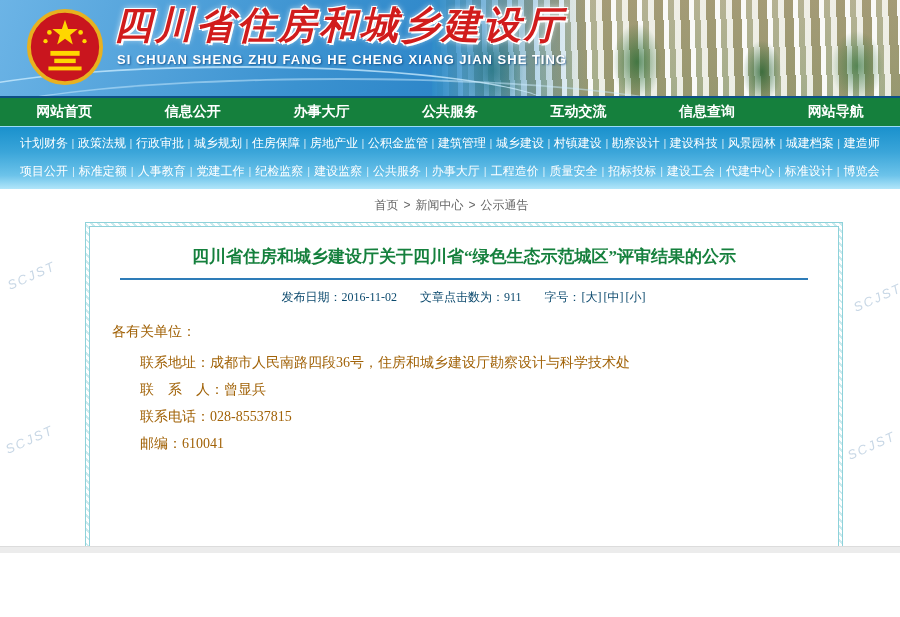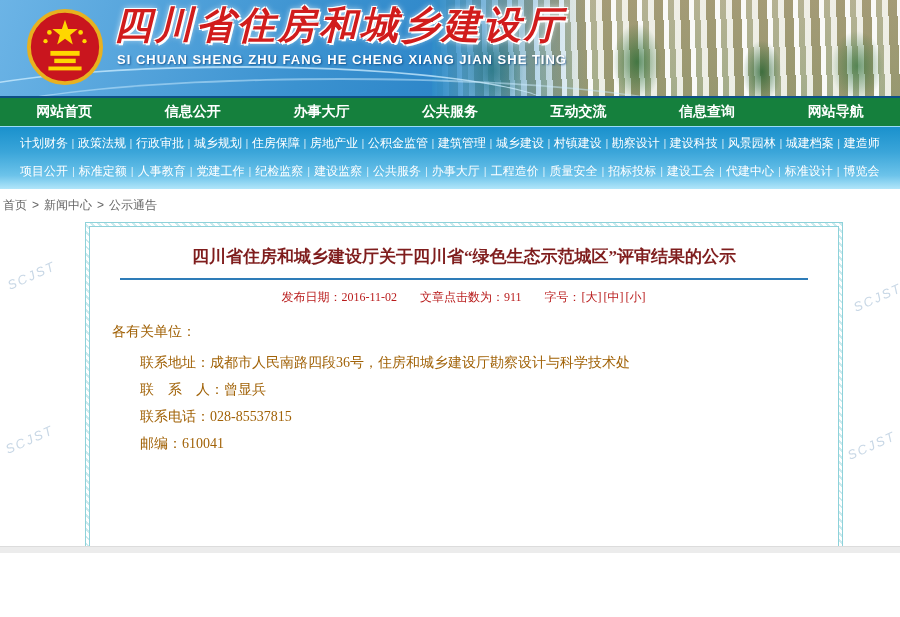--- a/index.html
+++ b/index.html
@@ -38,37 +38,37 @@
   .mainnav a{color:#fff;font-weight:bold;font-size:14px;text-decoration:none;cursor:pointer;}
 
   
   .subnav{background:linear-gradient(180deg,#1a91cd,#3aa5d9 40%,#6cc3ea 78%,#b2e6fa);
       padding:2px 20px 4px;}
   .subnav-row{display:flex;align-items:center;justify-content:space-between;height:28px;}
   .subnav-row a{color:#fff;font-size:12px;text-decoration:none;white-space:nowrap;cursor:pointer;}
   .subnav-row .sep{color:rgba(255,255,255,.75);font-size:11px;}
 
   
-  .breadcrumb{padding:8px 0 0 3px;font-size:12px;color:#666;position:relative;z-index:2;}
+  .breadcrumb{padding:8px 0 0 3px;font-size:12px;color:#666;position:relative;z-index:2;text-align:center;}
   .breadcrumb a{color:#666;text-decoration:none;cursor:pointer;}
   .breadcrumb .sep{margin:0 5px;color:#666;}
 
   
   .watermarks span{position:absolute;color:#c9d8e6;font-size:13px;letter-spacing:2px;
       transform:rotate(-24deg);font-style:italic;z-index:0;}
 
   
   .article-wrap{position:absolute;left:85px;top:222px;width:758px;bottom:0;box-sizing:border-box;
       border:1px solid #8ed2da;padding:3px;z-index:1;
       background:repeating-linear-gradient(45deg, rgba(142,210,218,.45) 0 2px, rgba(255,255,255,0) 2px 5px);}
   .article{background:#fff;border:1px solid #8ed2da;height:100%;box-sizing:border-box;
       padding:10px 22px 0;font-family:"Liberation Serif",serif;}
-  .article h1{font-size:17px;color:#7f1d1d;text-align:center;margin:8px 0 10px;font-weight:bold;}
+  .article h1{font-size:17px;color:#15803d;text-align:center;margin:8px 0 10px;font-weight:bold;}
   .title-rule{height:2px;background:#2e7cb8;margin:0 8px 9px;}
-  .meta{text-align:center;font-size:12px;color:#b91c1c;margin-bottom:12px;}
+  .meta{text-align:center;font-size:12px;color:#0c4a6e;margin-bottom:12px;}
   .meta .seg{margin:0 10px;}
   .meta .szbtn{cursor:pointer;margin:0 1px;}
   .body-text p{font-size:14px;color:#a16207;line-height:27px;margin:0;}
   .indent{text-indent:2em;}
   .gap-top{margin-top:4px !important;}
 
   .bottom-strip{position:absolute;left:0;right:0;bottom:0;height:6px;background:#ececec;
       border-top:1px solid #dcdcdc;z-index:3;}
 </style>
 <title>四川省住房和城乡建设厅</title></head>

